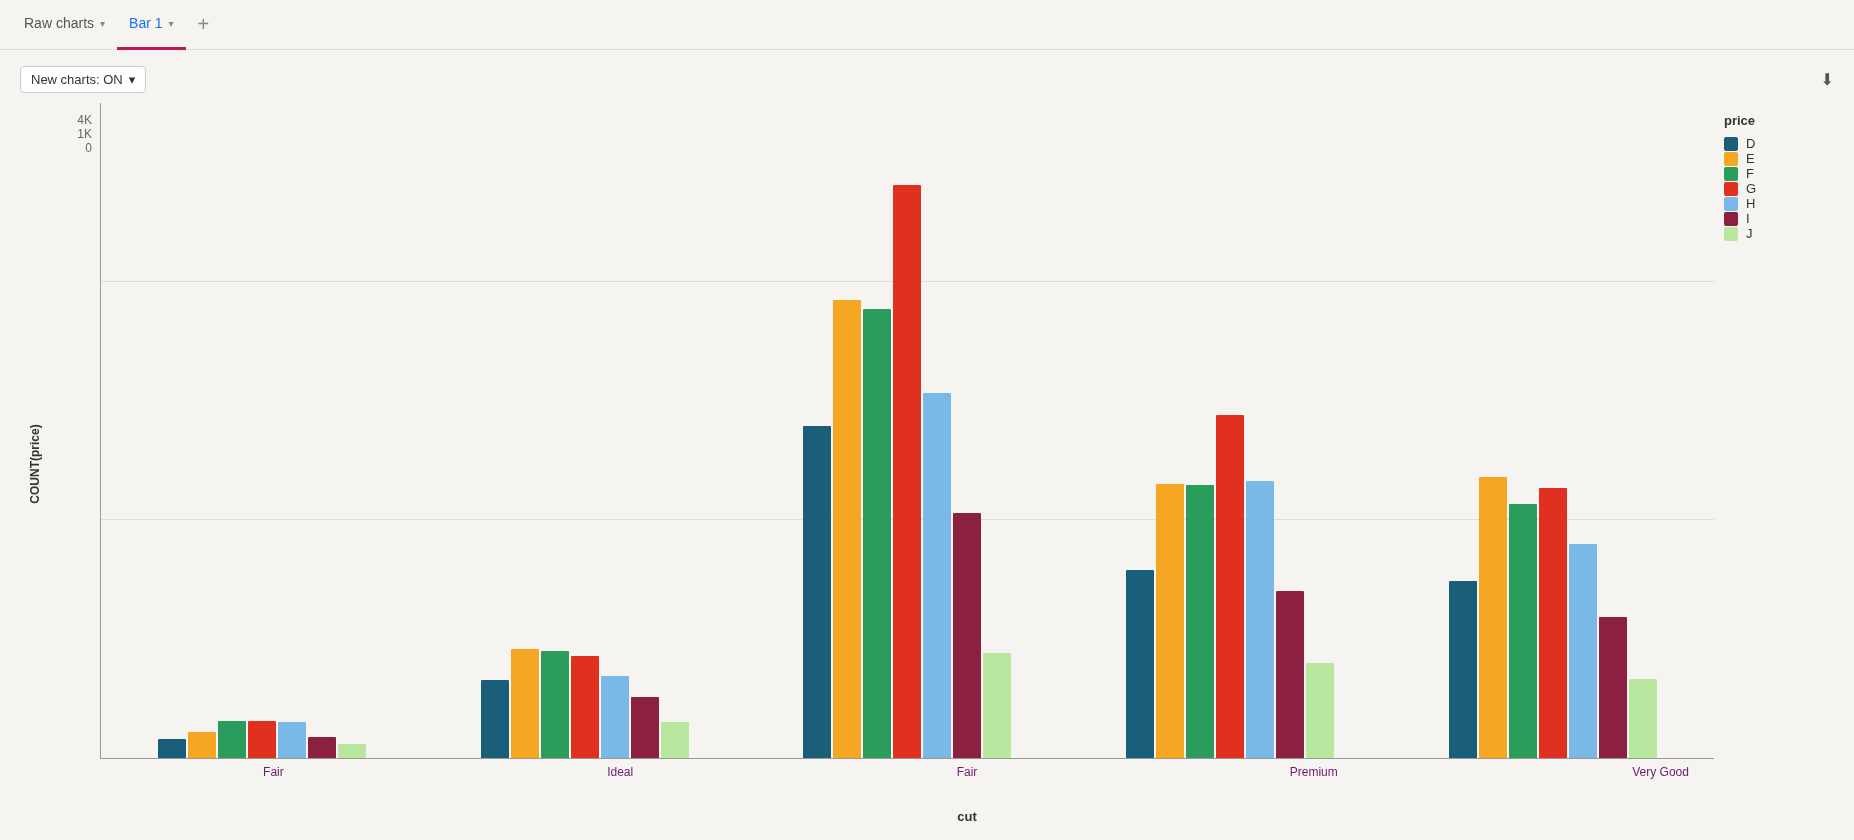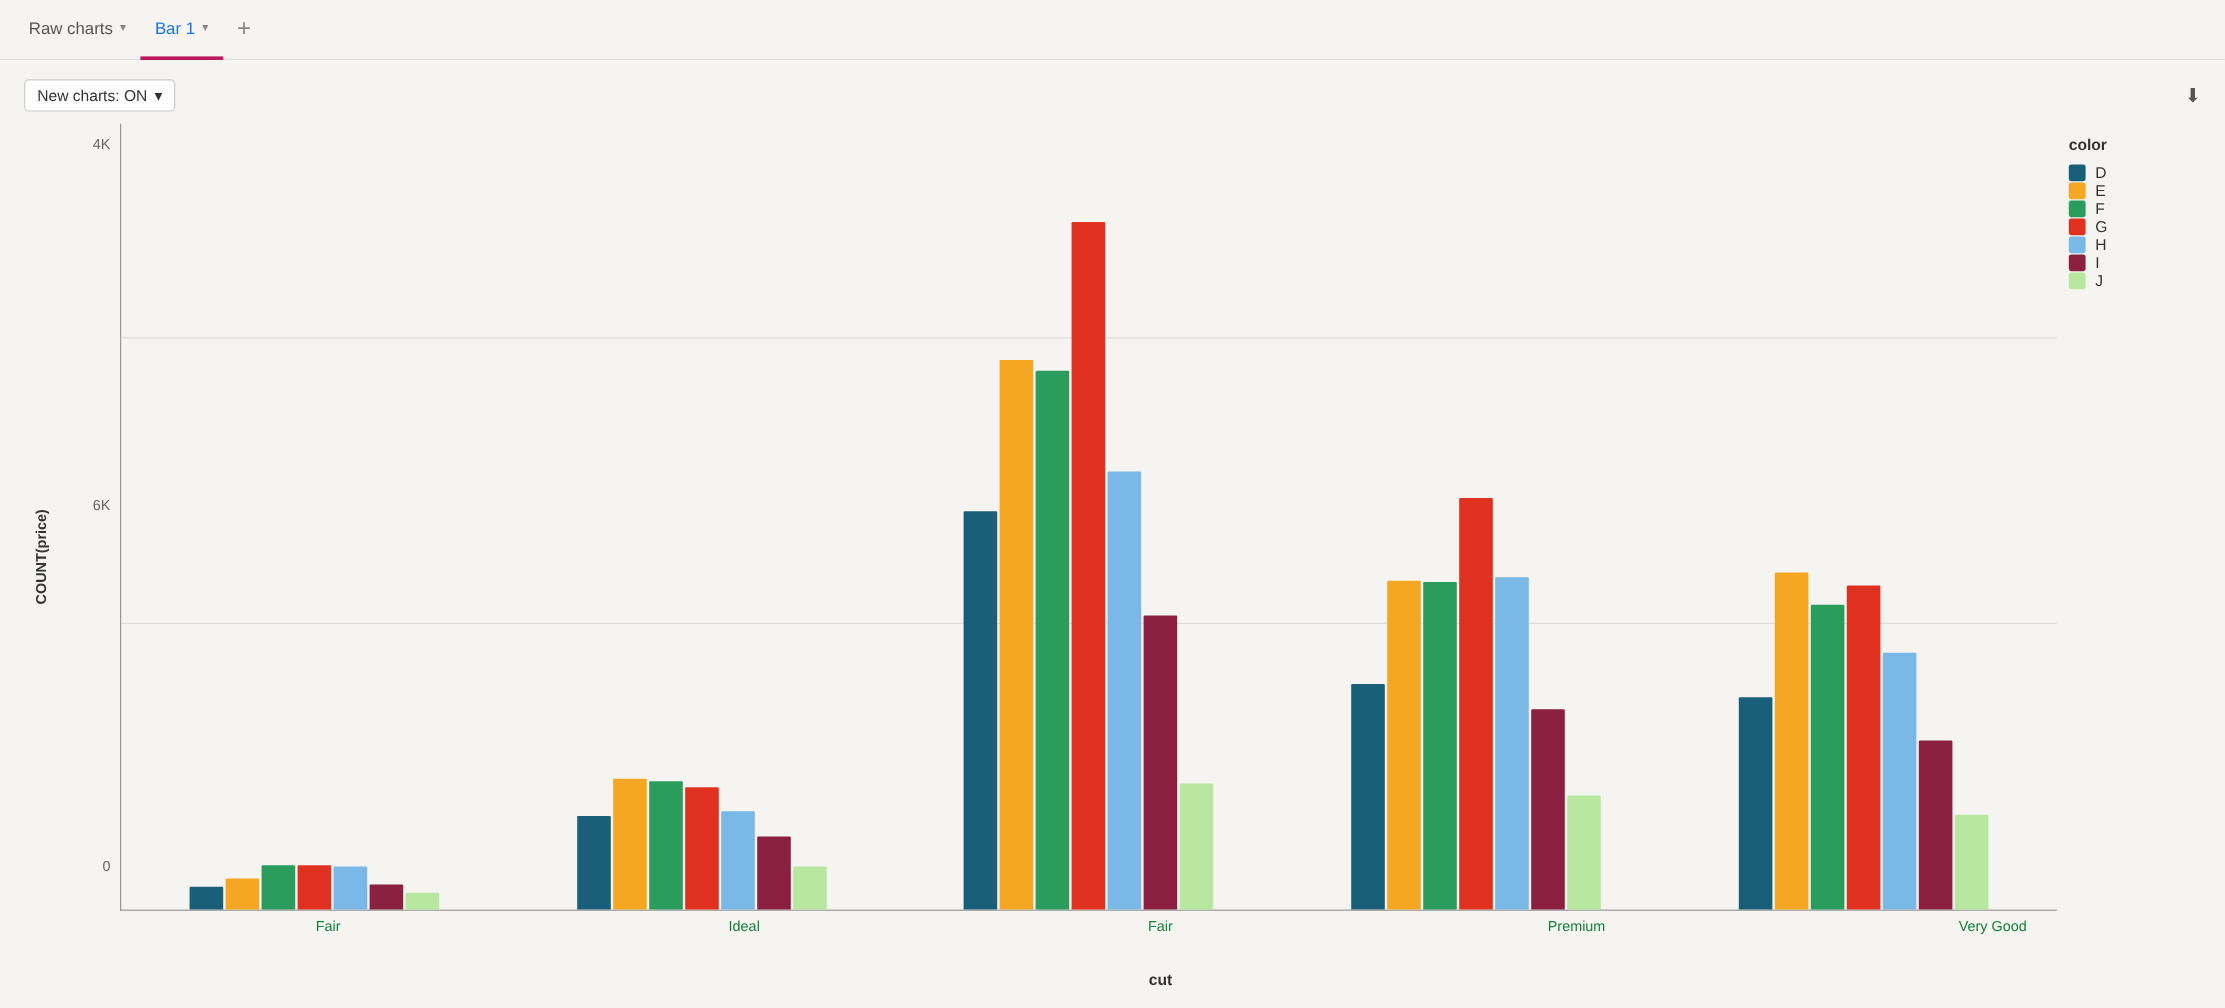--- a/index.html
+++ b/index.html
@@ -118,21 +118,20 @@
     .chart-row {
       display: flex;
       flex: 1;
     }
 
     
     .y-axis {
       width: 50px;
       display: flex;
       flex-direction: column;
-      justify-content: space-between;
       align-items: flex-end;
       padding-right: 8px;
       padding-bottom: 30px;
       padding-top: 10px;
     }
     .y-tick {
       font-size: 12px;
       color: #666;
     }
 
@@ -192,21 +191,21 @@
     .x-label-group {
       flex: 1;
       display: flex;
       flex-direction: column;
       align-items: center;
       padding-top: 6px;
       gap: 2px;
     }
     .x-label {
       font-size: 12px;
-      color: #15803d;
+      color: #701a75;
     }
     .x-axis-title-row {
       display: flex;
       justify-content: center;
       padding-left: 50px;
     }
     .x-axis-title {
       font-size: 13px;
       font-weight: 700;
       color: #333;
@@ -269,21 +268,21 @@
 
     <div class="y-axis-label-container">
       <span class="y-axis-label">COUNT(price)</span>
     </div>
 
     <div class="chart-with-axes">
       <div class="chart-row">
 
         <div class="y-axis">
           <span class="y-tick">4K</span>
-          <span class="y-tick">6K</span>
+          <span class="y-tick">1K</span>
           <span class="y-tick">0</span>
         </div>
 
         <div class="plot-area" id="plot-area">
 
           <div class="grid-line" style="bottom: calc(4000/5500 * 100%);"></div>
           <div class="grid-line" style="bottom: calc(2000/5500 * 100%);"></div>
 
           <div class="bars-container" id="bars-container">
 
@@ -329,21 +328,21 @@
                 <div class="bar" style="height: 39.3455%; background-color: rgb(42, 157, 92);"></div>
                 <div class="bar" style="height: 41.8%; background-color: rgb(224, 48, 32);"></div>
                 <div class="bar" style="height: 33.1636%; background-color: rgb(122, 184, 232);"></div>
                 <div class="bar" style="height: 21.8909%; background-color: rgb(139, 32, 64);"></div>
                 <div class="bar" style="height: 12.3273%; background-color: rgb(184, 232, 160);"></div>
               </div>
             </div>
         </div>
 
         <div class="legend">
-          <div class="legend-title">color</div>
+          <div class="legend-title">price</div>
 
           <div id="legend-items">
               <div class="legend-item">
                 <div class="legend-swatch" style="background-color: rgb(26, 95, 122);"></div>
                 <span>D</span>
               </div>
               <div class="legend-item">
                 <div class="legend-swatch" style="background-color: rgb(245, 166, 35);"></div>
                 <span>E</span>
               </div>

